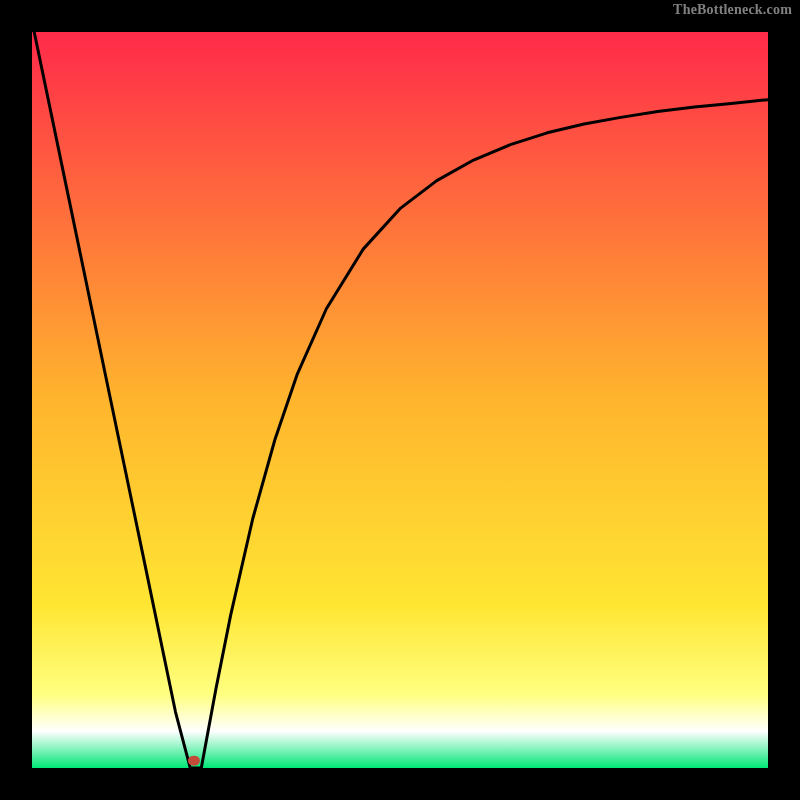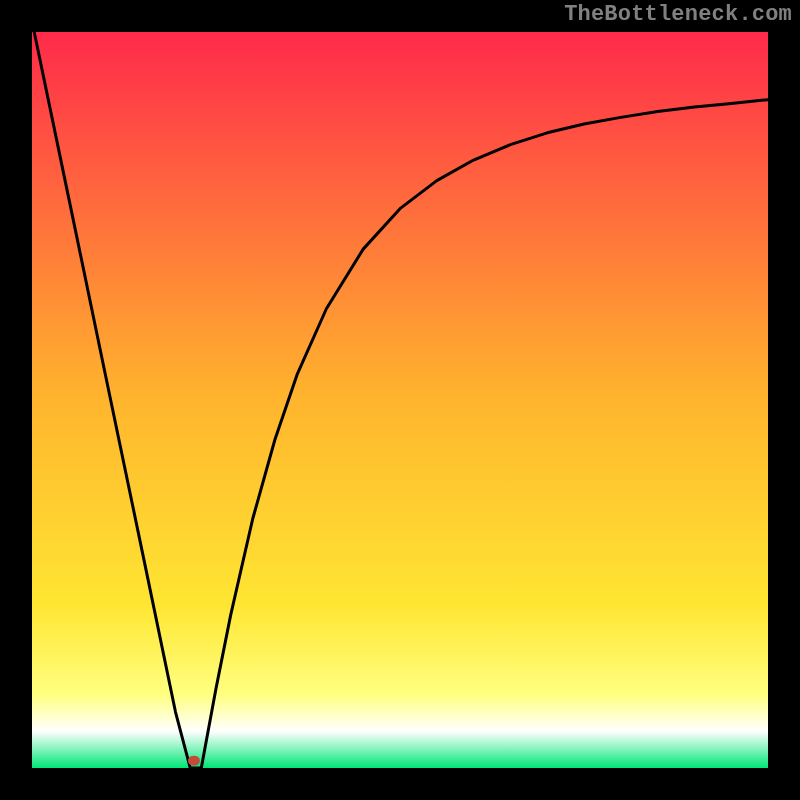--- a/index.html
+++ b/index.html
@@ -21,22 +21,22 @@
     position: absolute;
     left: 0;
     top: 0;
     width: 736px;
     height: 736px;
   }
   .attribution {
     position: absolute;
     top: 2px;
     right: 8px;
-    font-family: Liberation Mono, monospace;
-    font-size: 22px;
+    font-family: Liberation Serif, serif;
+    font-size: 14px;
     font-weight: bold;
     color: #808080;
     letter-spacing: 0.2px;
     z-index: 10;
   }
 </style>
 </head>
 <body>
 
 <div class="attribution">TheBottleneck.com</div>

